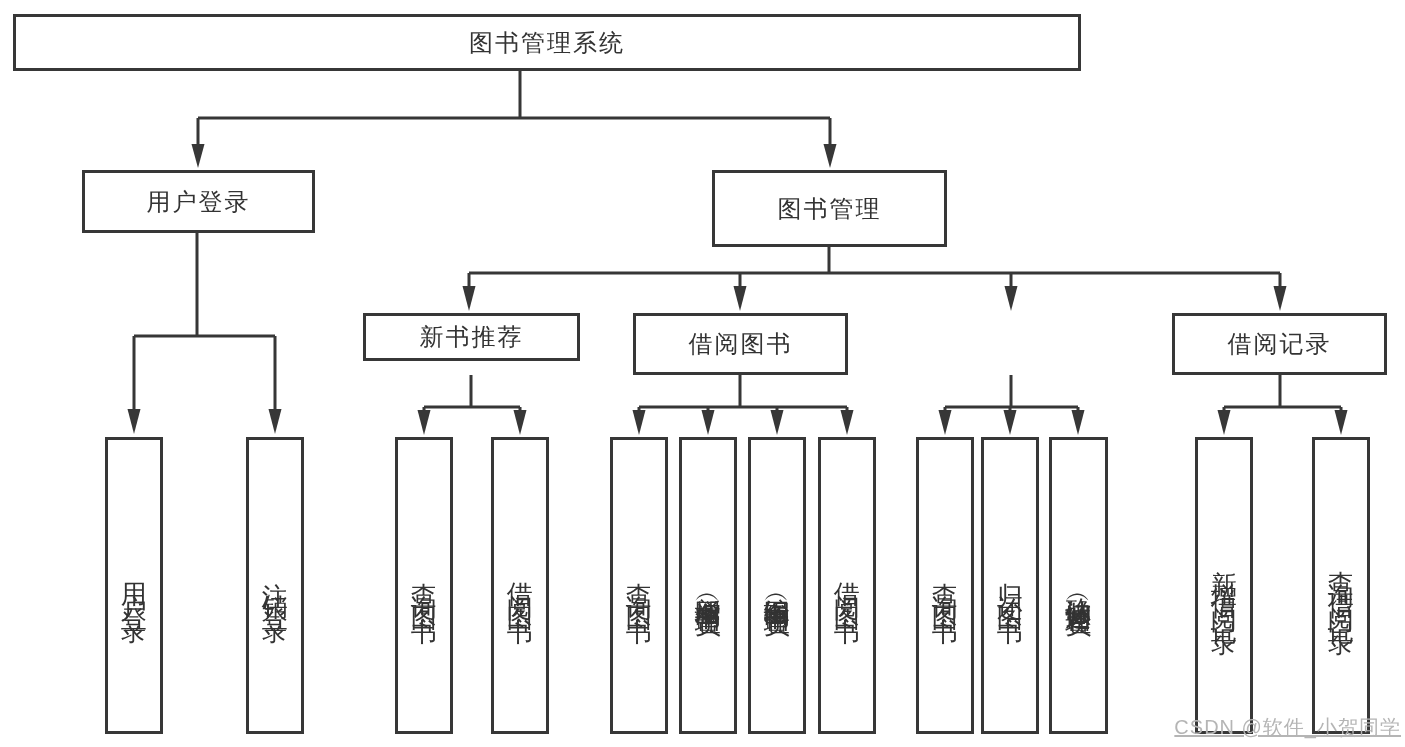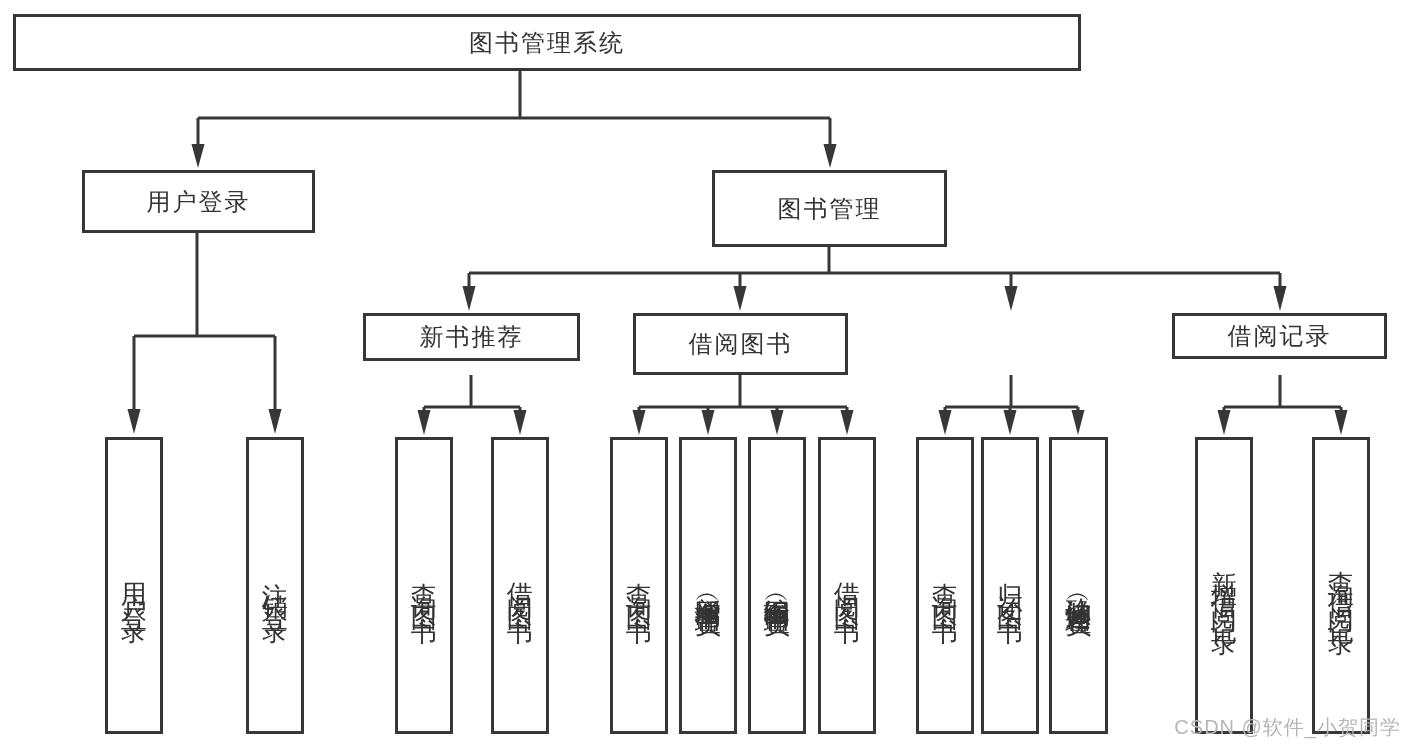--- a/index.html
+++ b/index.html
@@ -45,20 +45,21 @@
   }
   .leaf.tight .v-label{letter-spacing:2px;}
   .watermark{
     position:absolute;
     right:4px;top:714px;
     font-size:20px;
     letter-spacing:1px;
     color:var(--wm);
     z-index:3;
     white-space:nowrap;
+    text-decoration:underline;
   }
 </style>
 </head>
 <body>
 
 <div class="canvas">
 
   <svg class="connectors" width="1405" height="747" viewBox="0 0 1405 747">
 
     <g>
@@ -119,21 +120,21 @@
   <div class="node" style="left:712px;top:170px;width:235px;height:77px">
     <span class="h-label">图书管理</span>
   </div>
 
   <div class="node" style="left:363px;top:313px;width:217px;height:48px">
     <span class="h-label">新书推荐</span>
   </div>
   <div class="node" style="left:633px;top:313px;width:215px;height:62px">
     <span class="h-label">借阅图书</span>
   </div>
-  <div class="node" style="left:1172px;top:313px;width:215px;height:46px">
+  <div class="node" style="left:1172px;top:313px;width:215px;height:62px">
     <span class="h-label">借阅记录</span>
   </div>
 
   <div class="node leaf" style="left:105px;top:437px;width:58px;height:297px">
     <span class="v-label">用户登录</span>
   </div>
   <div class="node leaf" style="left:246px;top:437px;width:58px;height:297px">
     <span class="v-label">注销登录</span>
   </div>
 

